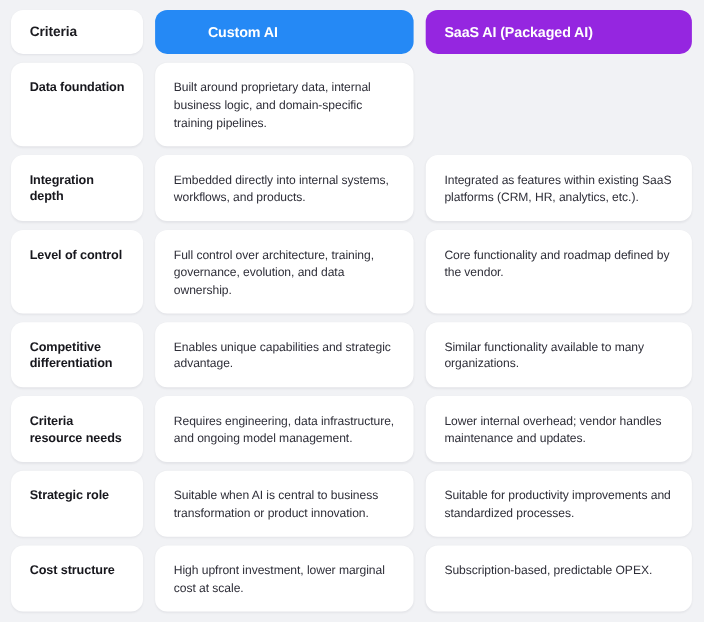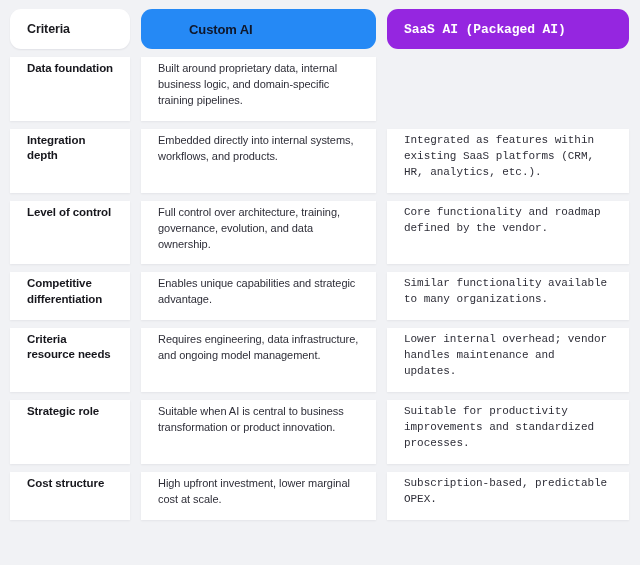--- a/index.html
+++ b/index.html
@@ -24,21 +24,21 @@
   }
   .row {
     display: flex;
     gap: 11px;
     margin-bottom: 8px;
   }
   .row:last-child { margin-bottom: 0; }
 
   .col-criteria { width: 120px; flex: 0 0 120px; }
   .col-custom   { width: 235px; flex: 0 0 235px; }
-  .col-saas     { width: 242px; flex: 0 0 242px; font-family: Liberation Mono, monospace; }
+  .col-saas     { width: 242px; flex: 0 0 242px; }
 
   
   .header-row { margin-bottom: 8px; }
   .hcell {
     box-sizing: border-box;
     height: 40px;
     border-radius: 11px;
     display: flex;
     align-items: center;
     padding: 0 17px;
@@ -46,37 +46,37 @@
     font-weight: bold;
     letter-spacing: -0.1px;
   }
   .hcell.criteria {
     background: #ffffff;
     color: #1b1b20;
     box-shadow: 0 1px 2px rgba(16,20,40,0.07);
   }
   .hcell.custom {
     background: #2589f5;
-    color: #0f172a;
+    color: #ffffff;
     font-size: 13px;
     padding-left: 48px;
   }
   .hcell.saas {
     background: #9526e0;
     color: #ffffff;
     font-size: 13px;
   }
 
   
   .cell {
     box-sizing: border-box;
     background: #ffffff;
-    border-radius: 0;
+    border-radius: 11px;
     box-shadow: 0 1px 2px rgba(16,20,40,0.06);
-    padding: 4px 16px 12px 17px;
+    padding: 16px 16px 12px 17px;
     display: flex;
     align-items: flex-start;
   }
   .cell.criteria-cell {
     font-size: 11.5px;
     font-weight: bold;
     color: #17171d;
     line-height: 1.32;
     letter-spacing: -0.1px;
   }

